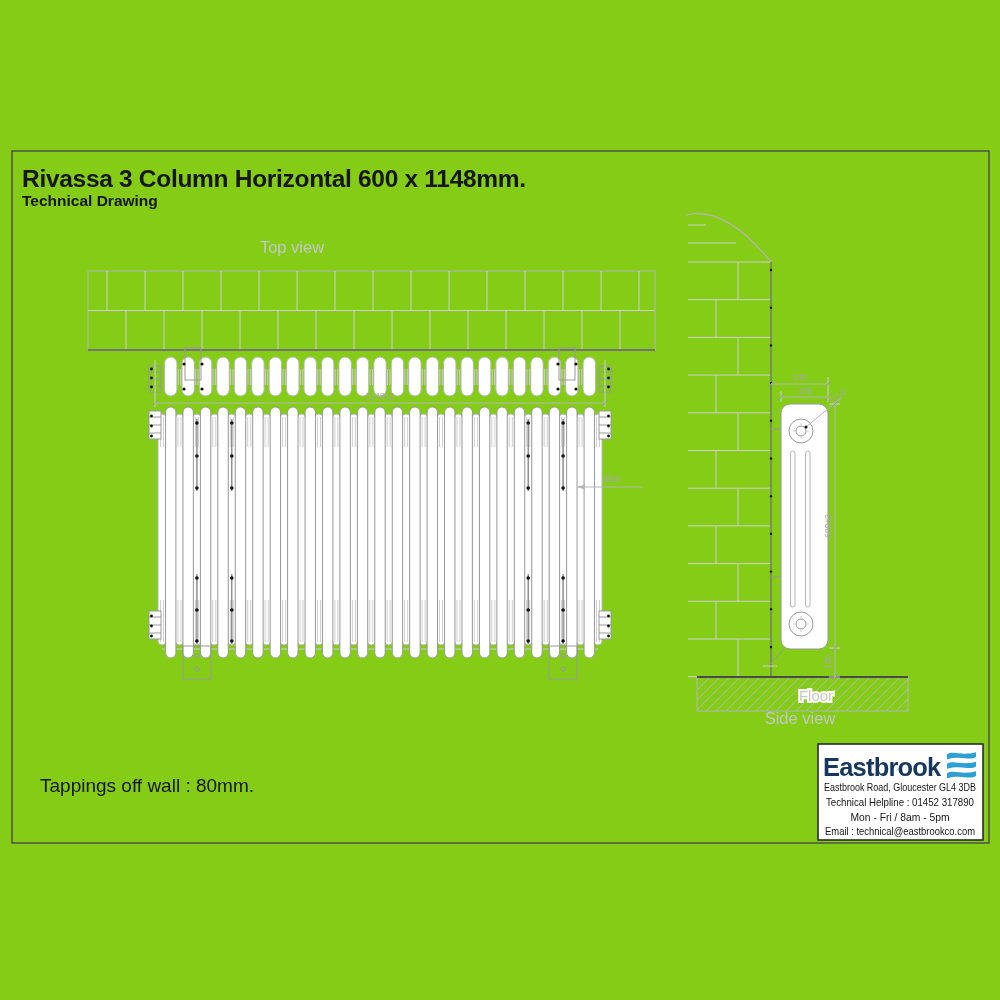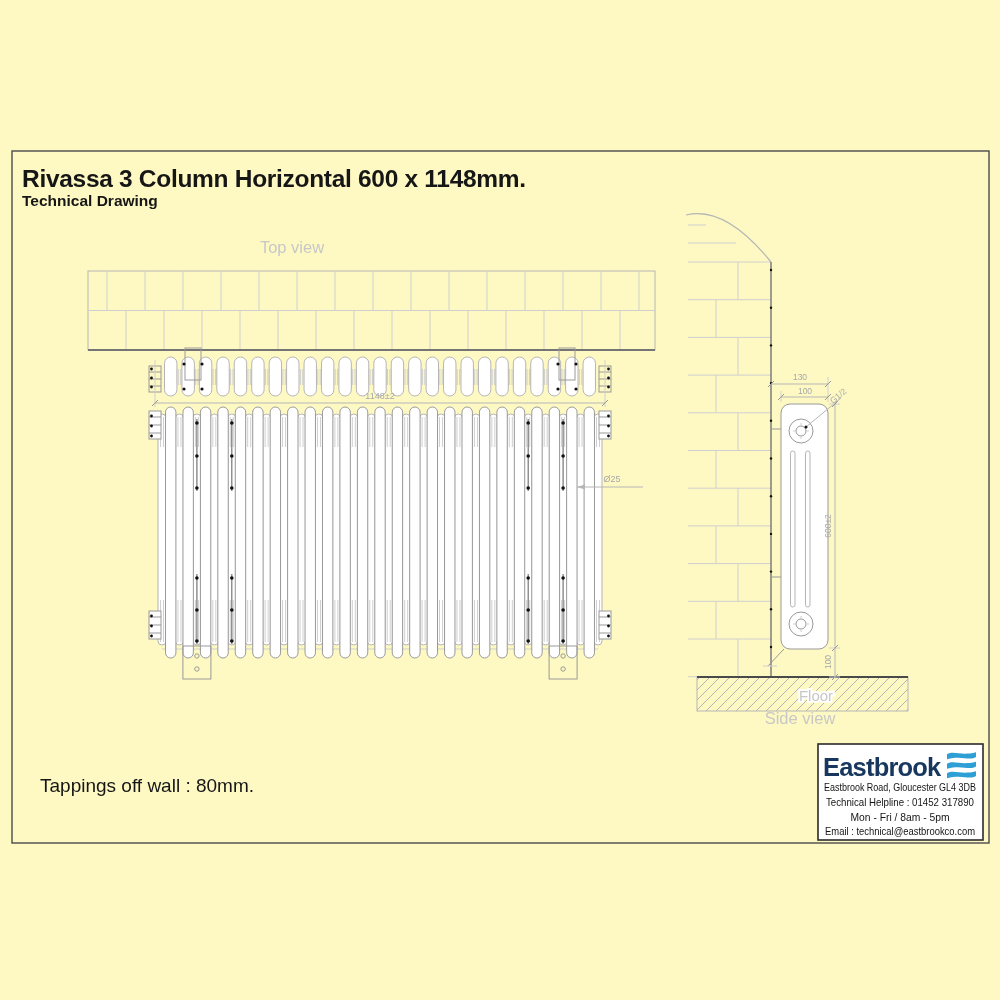--- a/index.html
+++ b/index.html
@@ -1,16 +1,16 @@
 <!DOCTYPE html>
 <html style="--ink: #161616; --label: #c7c7c7; --dim: #a8a8a8; --navy: #17375e;"><head>
 <meta charset="utf-8">
 <style>
   html,body{margin:0;padding:0;background:#fff;}
-  #page{position:relative;width:1000px;height:1000px;background:#fef9c3;overflow:hidden;}
+  #page{position:relative;width:1000px;height:1000px;background:#84cc16;overflow:hidden;}
   svg{position:absolute;left:0;top:0;}
   text{font-family:"Liberation Sans", sans-serif;}
   .t-title{font-size:24.5px;font-weight:bold;fill:var(--ink,#161616);letter-spacing:-0.3px;}
   .t-subtitle{font-size:15.5px;font-weight:bold;fill:var(--ink,#161616);}
   .t-note{font-size:19px;fill:var(--ink,#1c1c1c);}
   .t-viewlabel{font-size:16.5px;fill:var(--label,#c7c7c7);}
   .t-floor{font-size:15px;fill:var(--label,#c7c7c7);paint-order:stroke;stroke:#ffffff;stroke-width:4px;}
   .t-dim{font-size:9px;fill:var(--dim,#a8a8a8);}
   .t-dim-sm{font-size:8.5px;fill:var(--dim,#a8a8a8);}
   .t-brand{font-size:25.5px;font-weight:bold;fill:var(--navy,#17375e);letter-spacing:-0.8px;}

